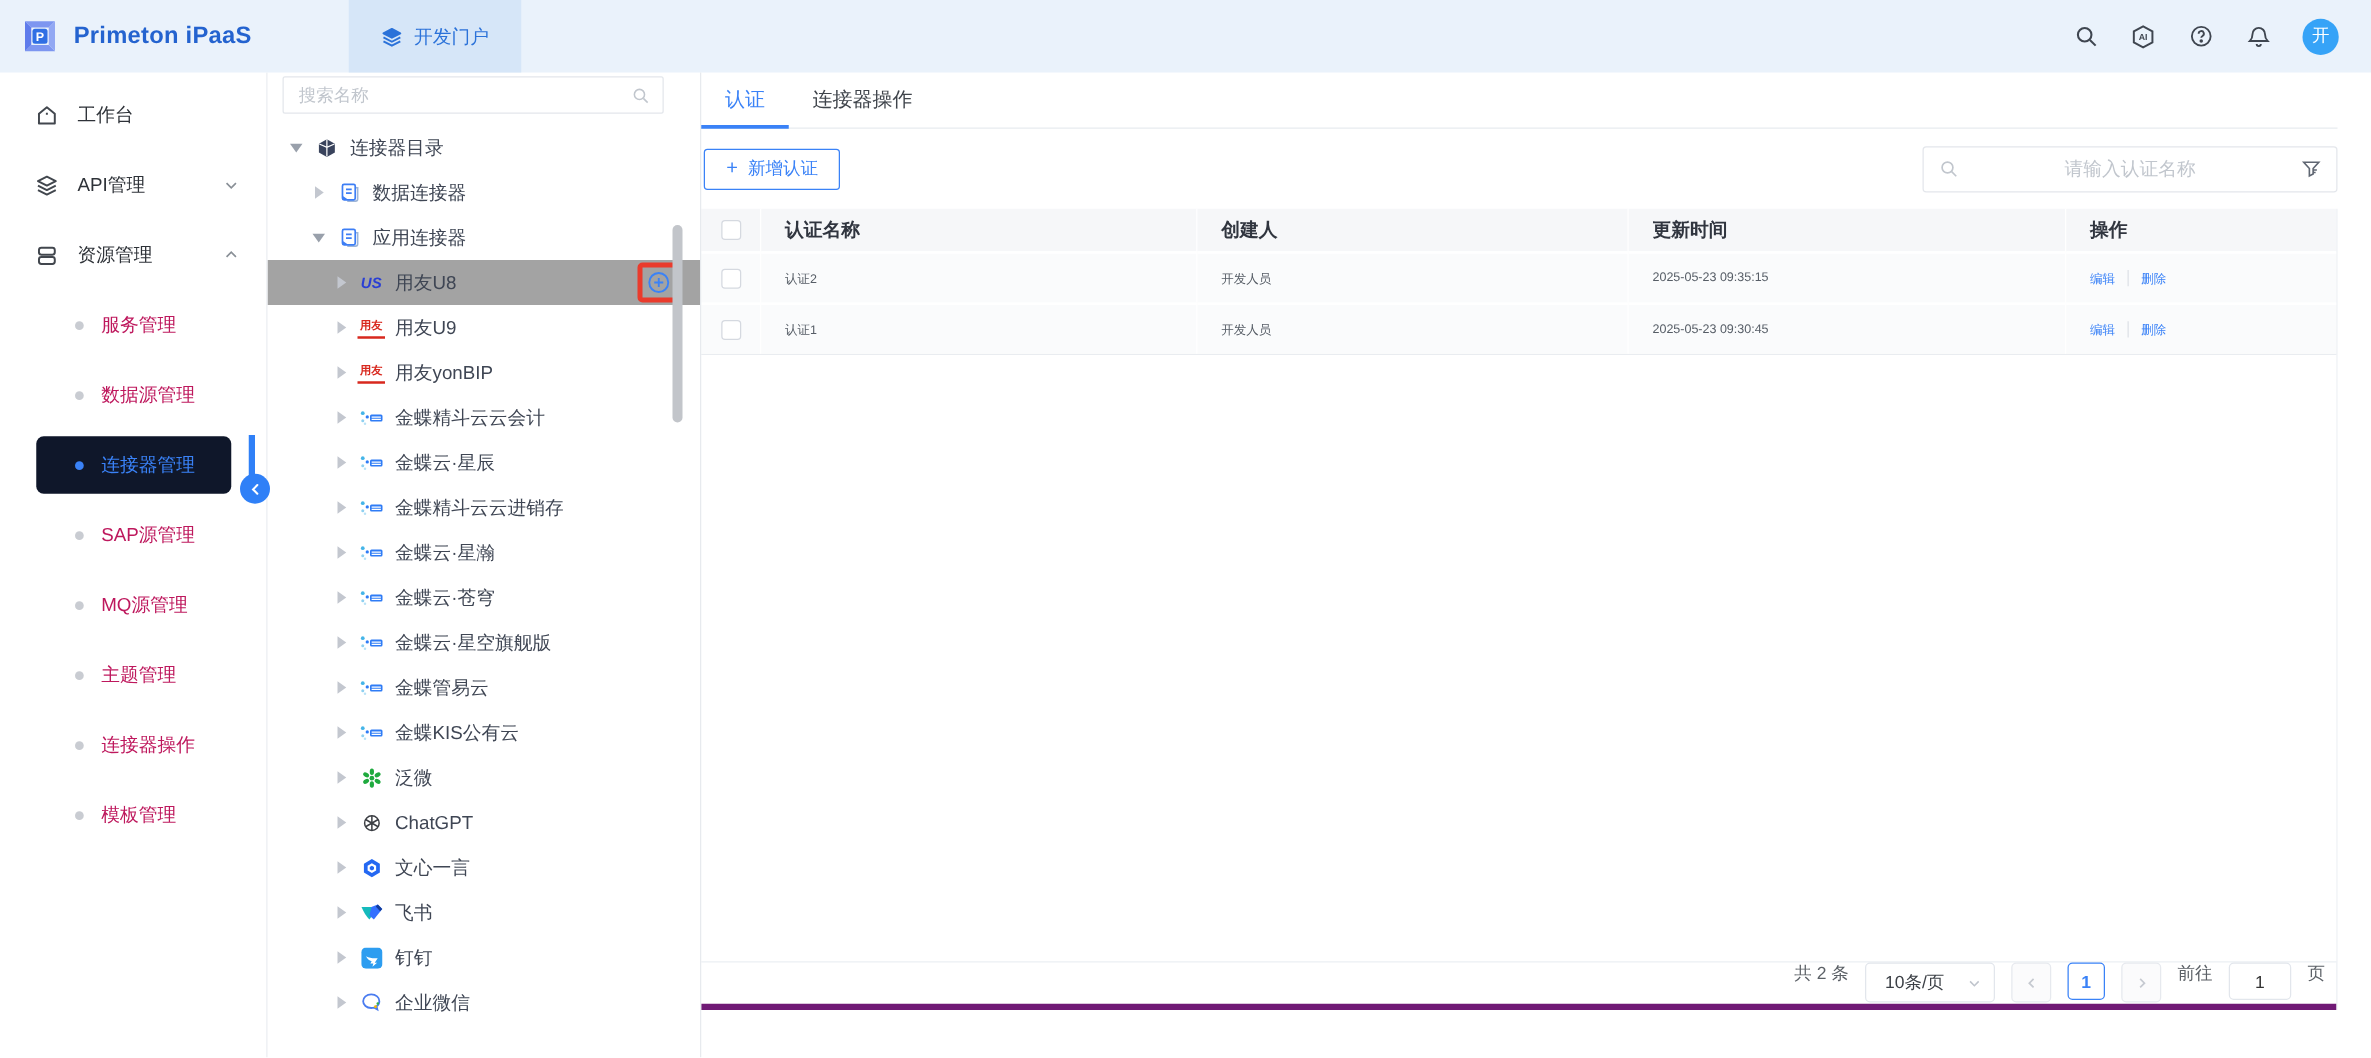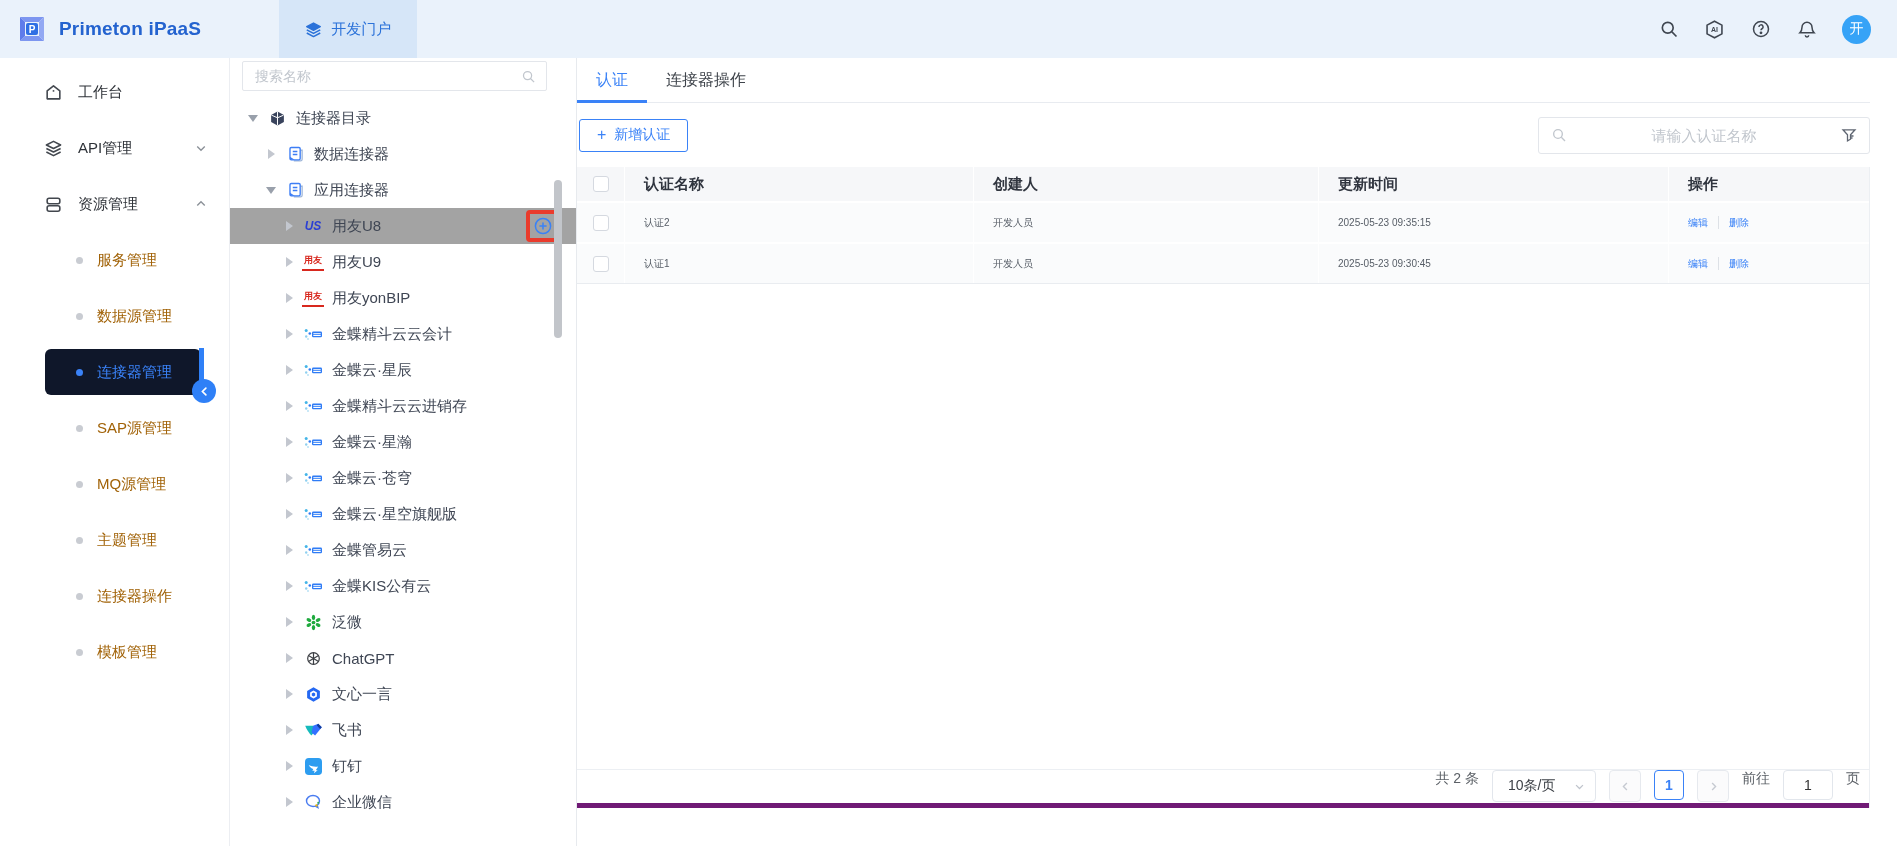--- a/index.html
+++ b/index.html
@@ -14,28 +14,28 @@
     padding:0 26px; background:#d6e6f8; color:#2b72d9; font-size:15px; cursor:pointer; }
   .header-right { margin-left:auto; display:flex; align-items:center; gap:25px; padding-right:26px; color:#3f4650; }
   .hicon { width:21px; height:21px; display:flex; align-items:center; justify-content:center; cursor:pointer; }
   .avatar { width:29px; height:29px; border-radius:50%; background:#36a3f7; color:#fff;
     display:flex; align-items:center; justify-content:center; font-size:14px; cursor:pointer; }
 
   
   .body-row { display:flex; height:788px; position:relative; }
 
   
-  .sidebar { width:214px; border-right:1px solid #eceef2; padding-top:6px; flex:none;margin-left:16px; }
+  .sidebar { width:214px; border-right:1px solid #eceef2; padding-top:6px; flex:none; }
   .side-item { height:56px; display:flex; align-items:center; gap:15px; padding:0 22px 0 28px;
     font-size:15px; color:#2e3238; cursor:pointer; }
   .side-item .sicon { width:19px; height:19px; color:#42474e; flex:none; display:flex; }
   .side-item .chev { margin-left:auto; color:#8a9097; display:flex; }
   .side-sub { height:56px; display:flex; align-items:center; padding:0 28px 0 29px; cursor:pointer; }
   .side-sub .pill { flex:1; height:46px; border-radius:6px; display:flex; align-items:center;
-    gap:14px; padding-left:31px; font-size:15px; color:#a16207; }
+    gap:14px; padding-left:31px; font-size:15px; color:#be185d; }
   .side-sub .dot { width:7px; height:7px; border-radius:50%; background:#c9ccd2; flex:none; }
   .side-sub.selected .pill { background:#0f172a; color:#3a82f7; }
   .side-sub.selected .dot { background:#3a82f7; }
 
   
   .tree-panel { width:347px; flex:none; border-right:1px solid #e7eaee; position:relative;
     padding-top:3px; overflow:hidden; }
   .tree-search { margin:0 29px 9px 12px; height:30px; border:1px solid #e3e6eb; border-radius:2px;
     display:flex; align-items:center; padding:0 10px 0 12px; gap:8px; background:#fff; }
   .tree-search input { flex:1; border:none; outline:none; font-size:14px; color:#333; background:transparent; }

